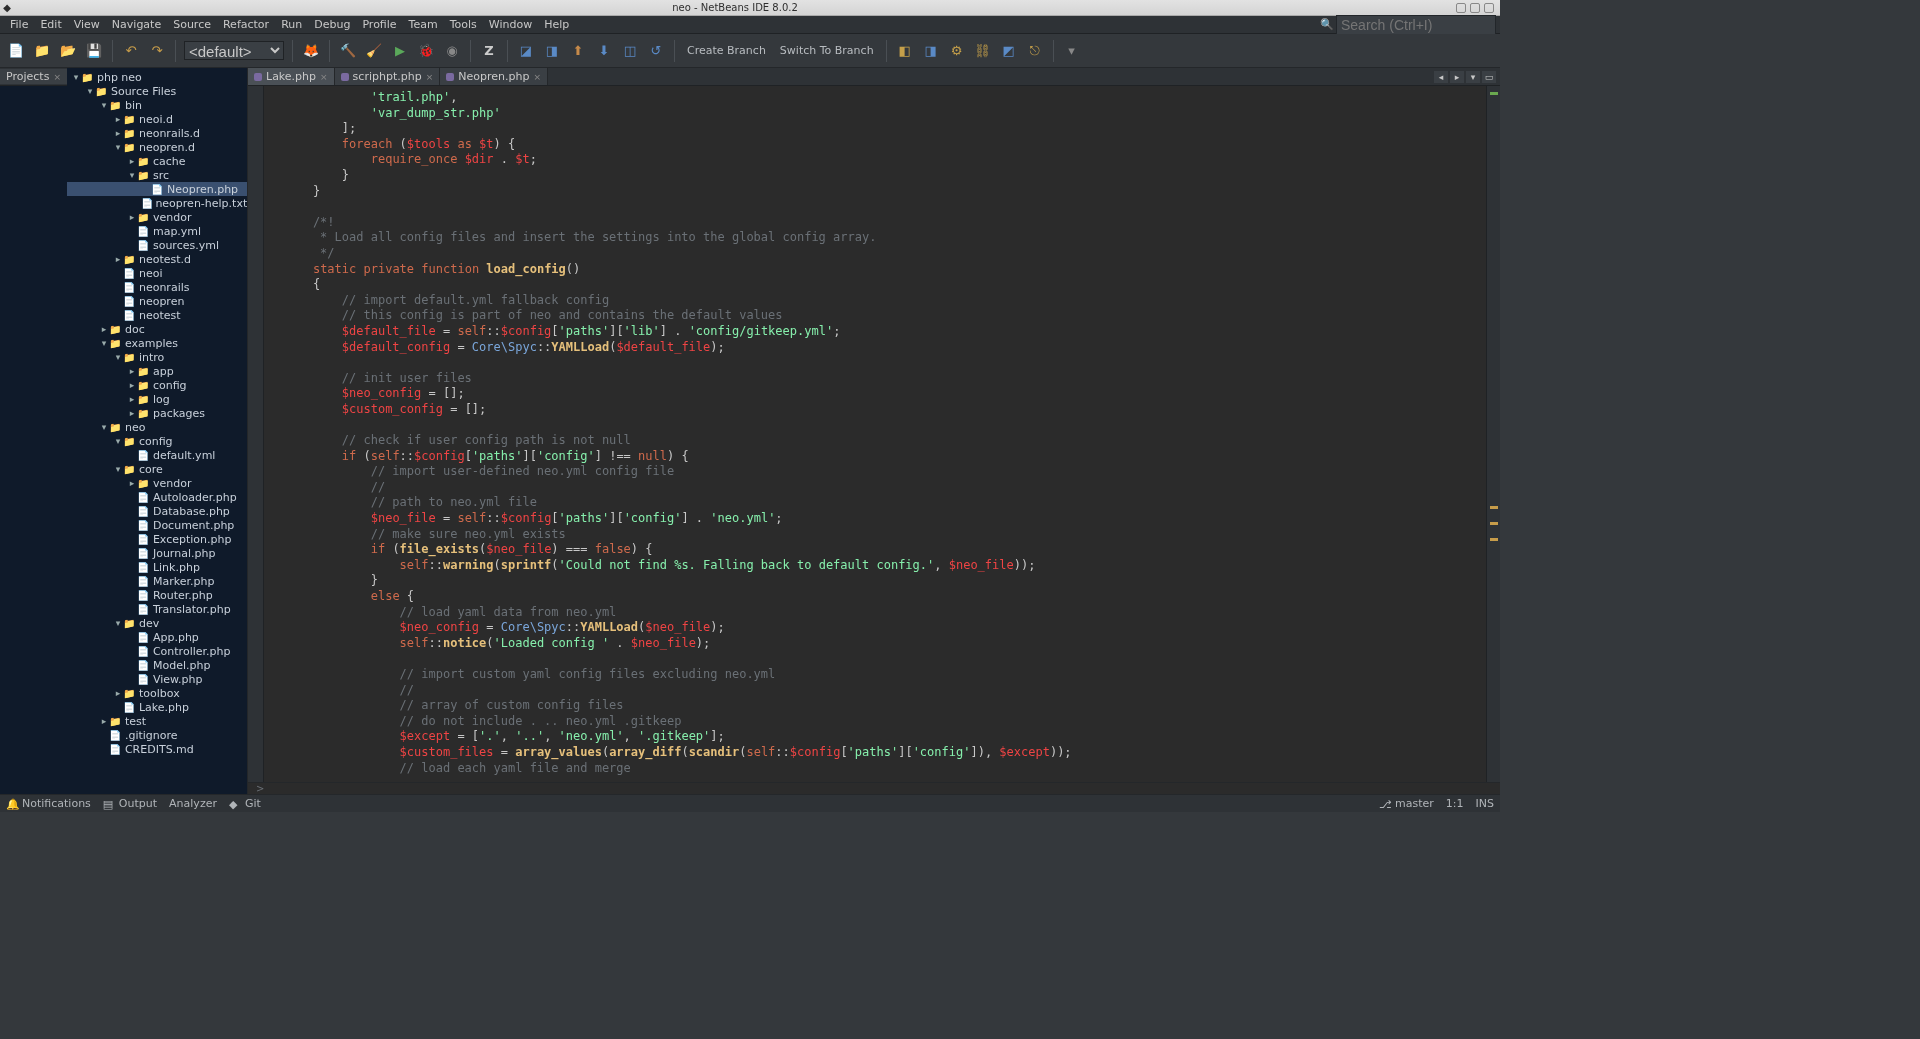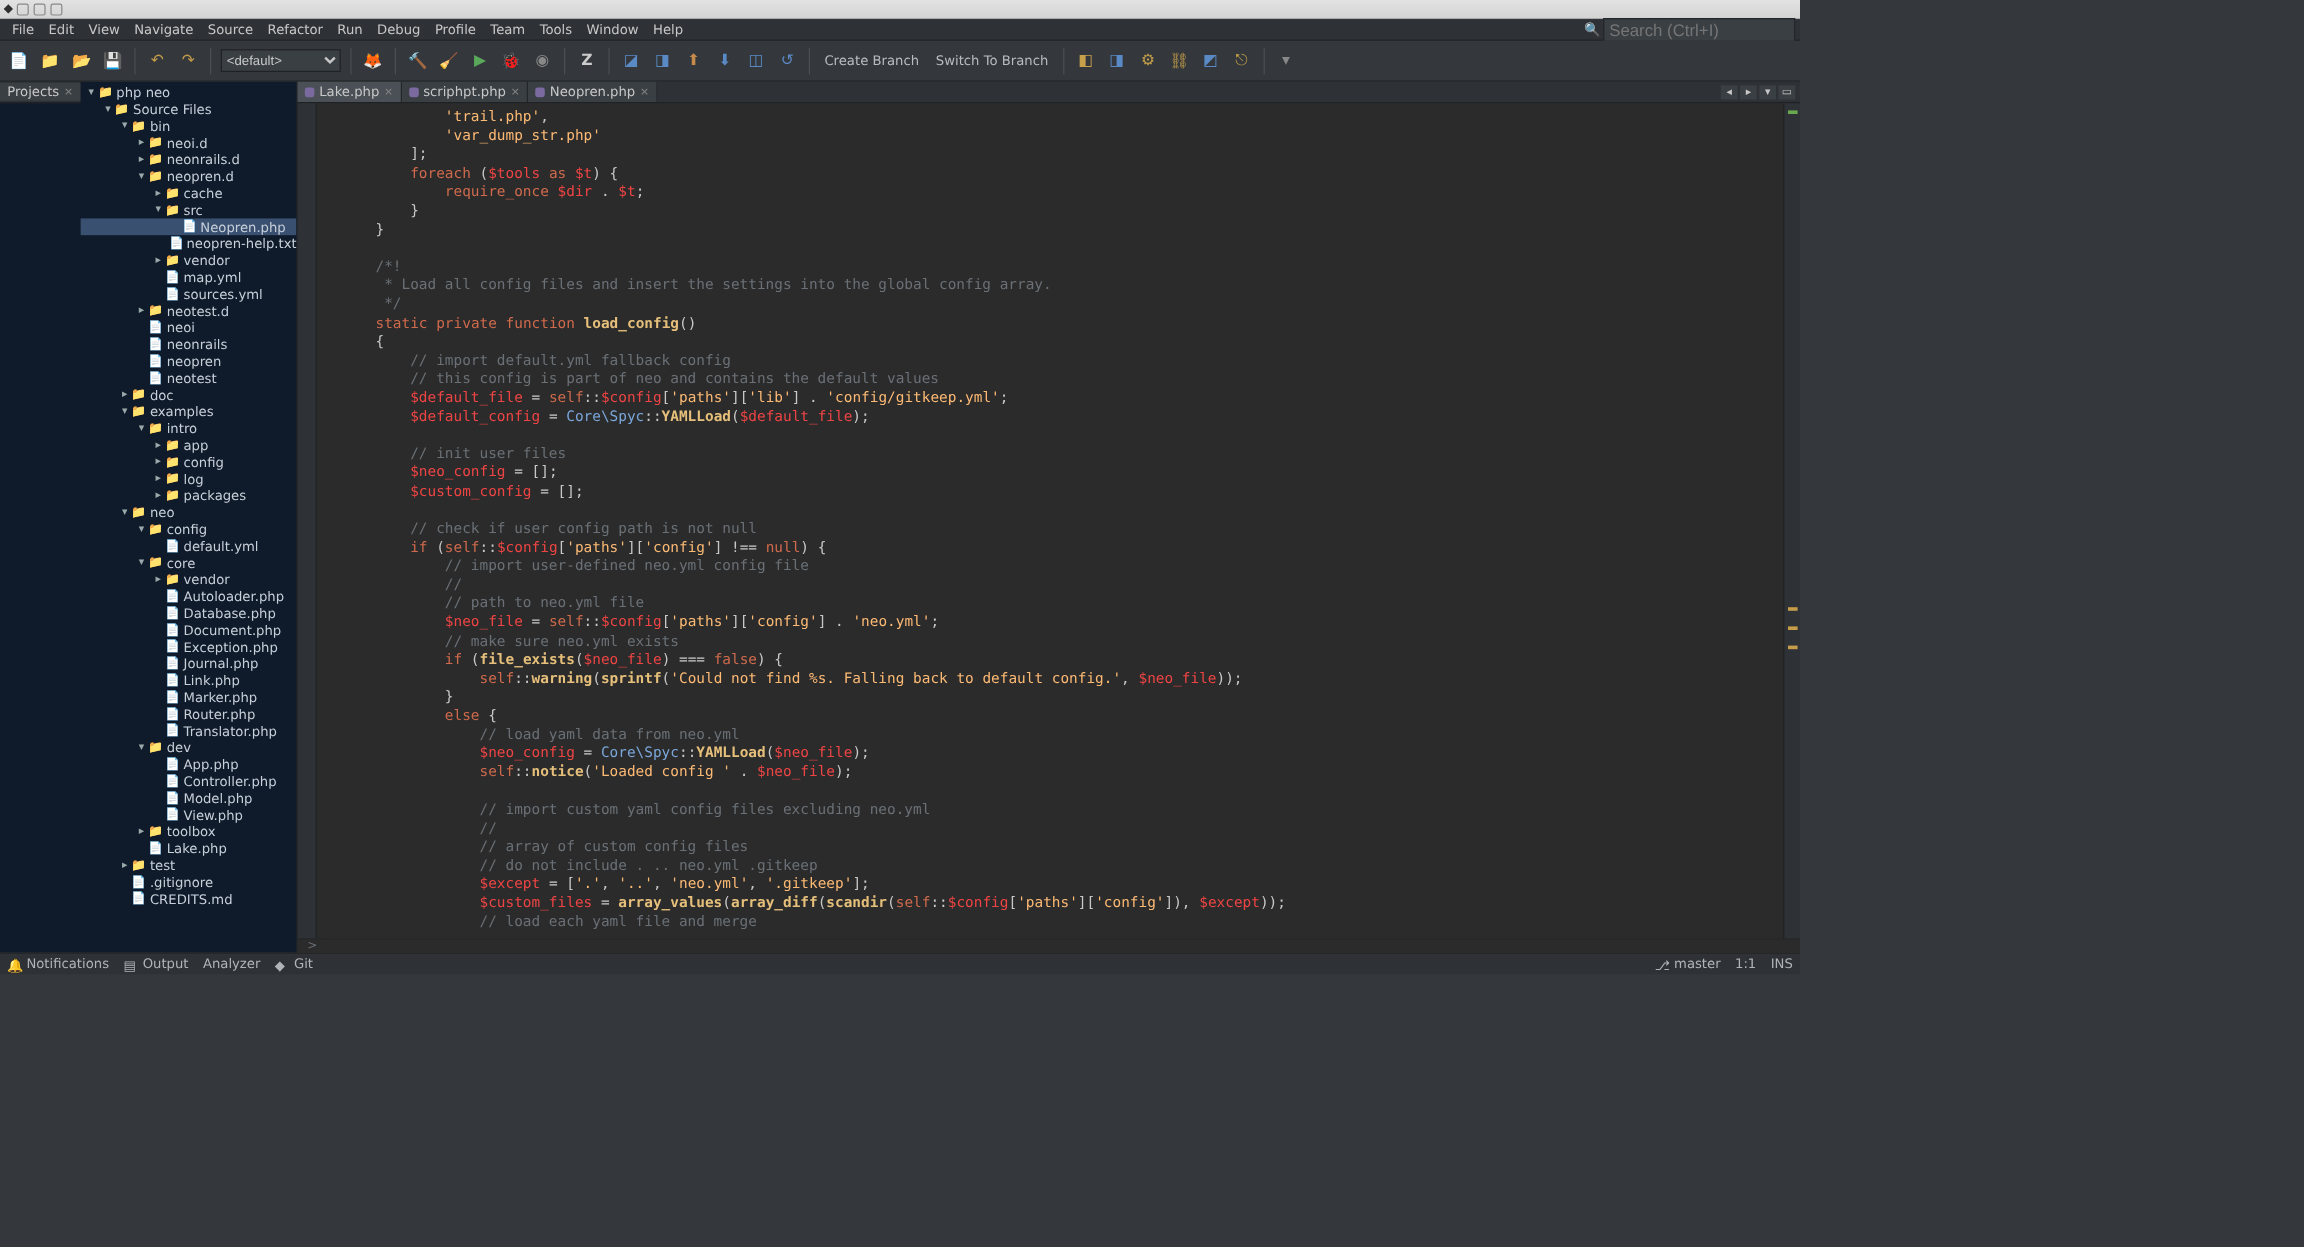--- a/index.html
+++ b/index.html
@@ -57,21 +57,21 @@
 }
 .tb-ico {
   width: 20px; height: 20px;
   display:flex; align-items:center; justify-content:center;
   font-size:13px; color:#bfa65a;
 }
 .tb-sep { width:1px; height:22px; background:#4a4f54; margin:0 2px;}
 .tb-select {
   width:100px; height:19px;
   background:#3a3f44; border:1px solid #1f2225; color:#c8c8c8;
-  font-size:11px;
+  font-size:15px;
 }
 .tb-label { font-size:11px; color:#b8bcc0; padding:0 4px; cursor:default;}
 .midrow { flex:1; display:flex; overflow:hidden; }
 
 .panel-projects {
   width: 248px;
   background: #0f1a2a;
   display:flex; flex-direction:row;
   border-right:1px solid #24272a;
 }
@@ -118,21 +118,21 @@
 .gutter-ln { width:36px; background:#2e3236; color:#6b7076; text-align:right; padding:4px 6px 4px 0; overflow:hidden;}
 .gutter-fold { width:16px; background:#2e3236; border-right:1px solid #1f2225;}
 .gutter-mark { width:12px; background:#2b2b2b;}
 .code {
   flex:1; padding:4px 0 4px 8px; overflow:hidden;
   color:#c8c8c8; white-space:pre;
 }
 .c-kw{color:#cf6a4c;}
 .c-fn{color:#e6c07b;font-weight:bold;}
 .c-var{color:#ef4444;}
-.c-str{color:#fdba74;}
+.c-str{color:#86efac;}
 .c-cmt{color:#6a7076;}
 .c-type{color:#7aa6da;}
 .c-self{color:#cf6a4c;}
 .c-meth{color:#e6c07b;}
 .right-strip{width:14px;background:#2e3236;border-left:1px solid #1f2225;position:relative;}
 .right-strip .mk{position:absolute;right:2px;width:8px;height:3px;}
 
 .statusbar {
   height:18px;
   background:#2e3236;
@@ -147,20 +147,21 @@
 .btm-extra{
   height:12px;background:#2b2b2b;border-top:1px solid #24272a;
   font-size:10px;color:#6a7076;padding-left:8px;
 }
 </style>
 </head>
 <body>
 
 <div class="titlebar">
   <span style="width:14px;text-align:center;">◆</span>
+  <span class="title">neo - NetBeans IDE 8.0.2</span>
   <div class="wmicons">
     <span></span>
     <span></span>
     <span></span>
   </div>
 </div>
 
 <div class="menubar">
   <div id="menu-host" style="display: flex;">
       <span class="menuitem">File</span>

